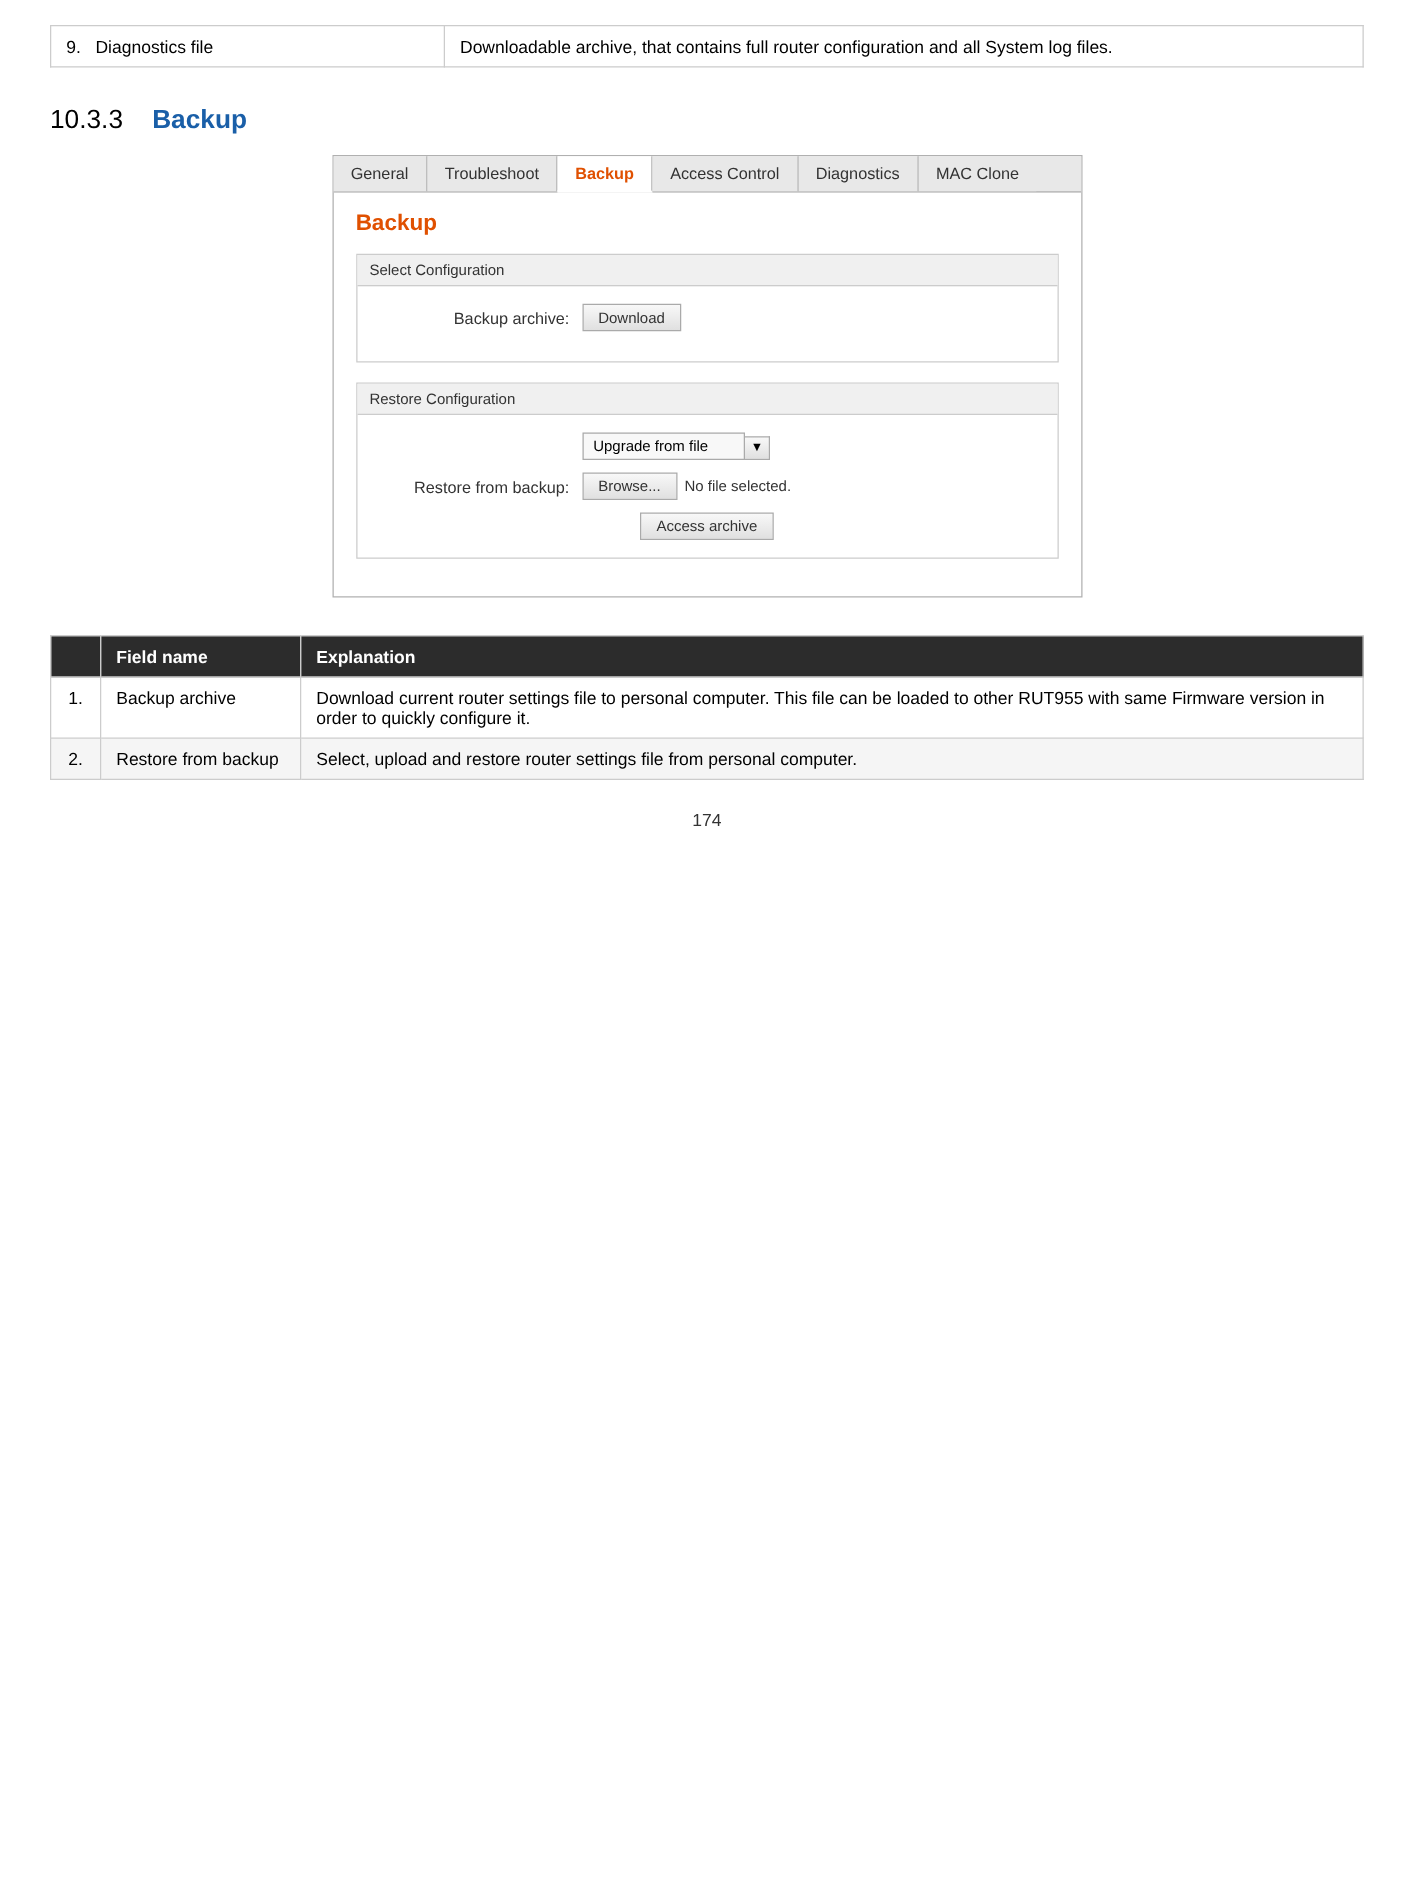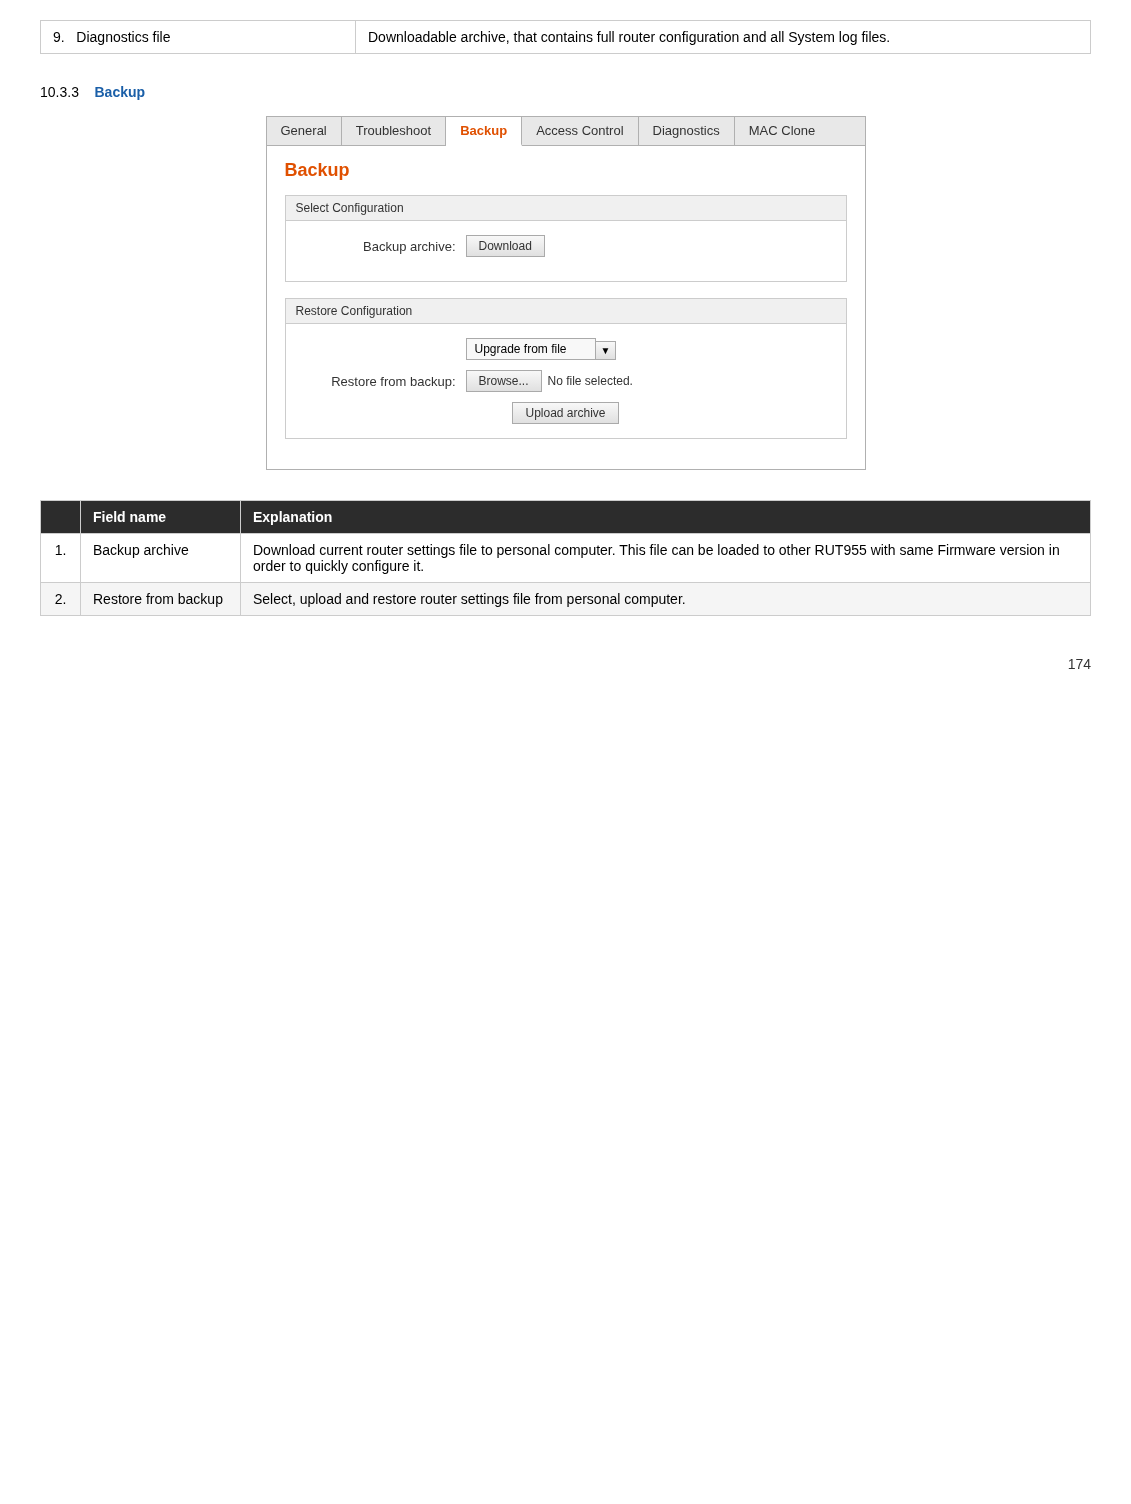--- a/index.html
+++ b/index.html
@@ -24,21 +24,21 @@
       padding: 8px 12px;
       vertical-align: top;
     }
     .top-table td:first-child {
       width: 30%;
       font-weight: normal;
     }
 
     
     .section-heading {
-      font-size: 14px;
+      font-size: 21px;
       color: #000;
       margin-bottom: 16px;
       margin-top: 10px;
     }
     .section-heading .section-num {
       font-weight: normal;
     }
     .section-heading .section-title {
       font-weight: bold;
       color: #1a5fa8;
@@ -193,22 +193,22 @@
     .bottom-table td:first-child {
       width: 40px;
       text-align: center;
     }
     .bottom-table td:nth-child(2) {
       width: 160px;
     }
 
     
     .page-number {
-      text-align: right;
-      margin-top: 40px;
+      text-align: center;
+      margin-top: 24px;
       font-size: 14px;
       color: #333;
     }
   </style>
 </head>
 <body>
 
 <table class="top-table">
   <tbody>
     <tr>
@@ -266,21 +266,21 @@
 
         <div class="field-row">
           <div class="field-label">Restore from backup:</div>
           <div class="browse-row">
             <button class="btn">Browse...</button>
             <span class="no-file-text">No file selected.</span>
           </div>
         </div>
 
         <div class="upload-btn-row">
-          <button class="btn">Upload archive</button>
+          <button class="btn">Access archive</button>
         </div>
       </div>
     </div>
   </div>
 </div>
 
 <table class="bottom-table">
   <thead>
     <tr>
       <th></th>

